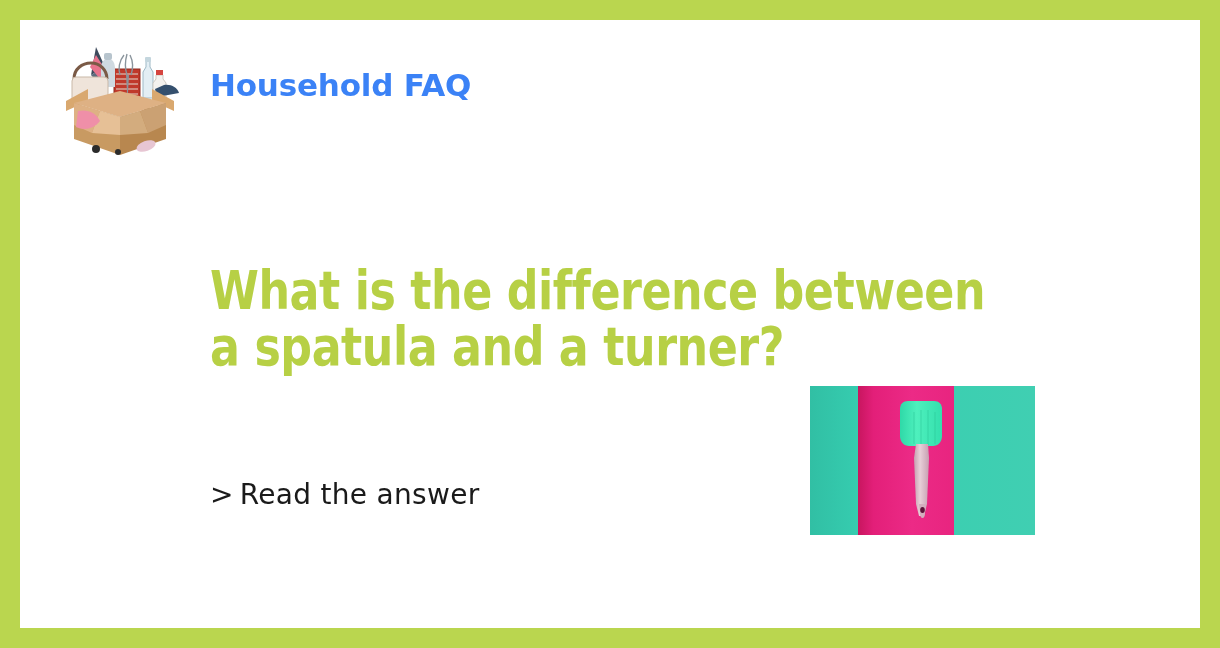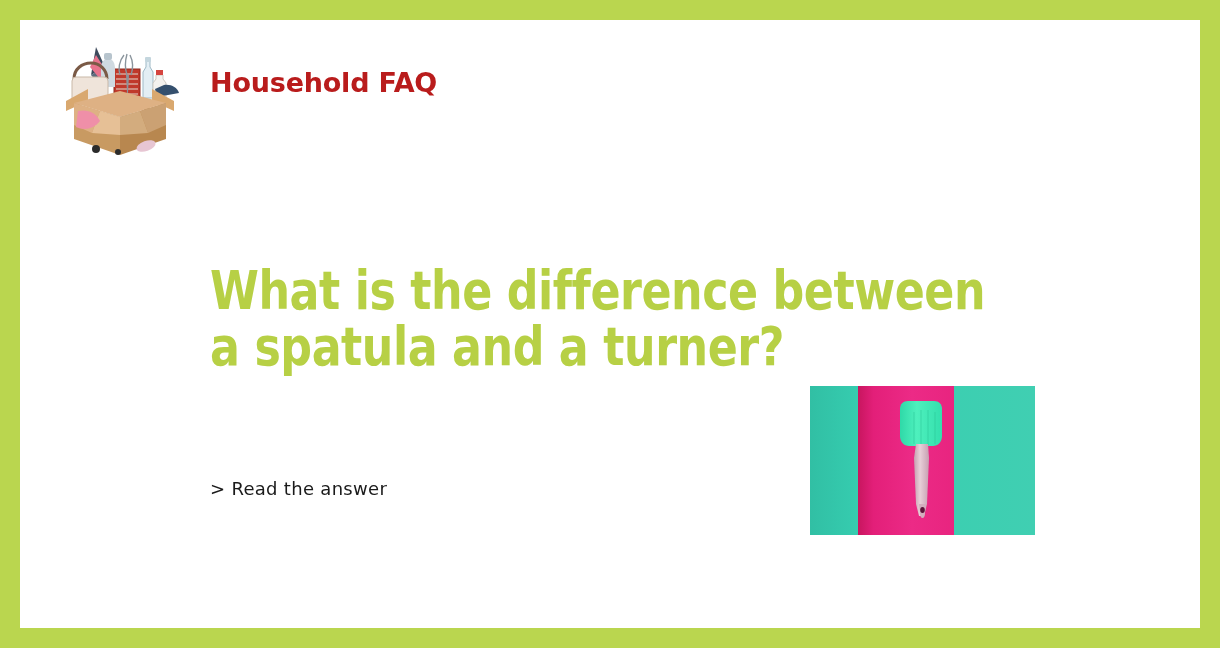--- a/index.html
+++ b/index.html
@@ -46,23 +46,23 @@
     top: 5px;
     width: 136px;
     height: 136px;
   }
 
   .site-title {
     position: absolute;
     left: 190px;
     top: 47px;
     font-family: "DejaVu Sans", sans-serif;
-    font-size: 27px;
+    font-size: 31px;
     font-weight: bold;
-    color: #b91c1c;
+    color: #3b82f6;
     letter-spacing: -0.2px;
     white-space: nowrap;
   }
 
   .logo {
     position: absolute;
     right: 34px;
     top: 30px;
     width: 172px;
     height: 82px;
@@ -84,21 +84,21 @@
     transform: scaleX(0.93);
     transform-origin: left top;
   }
 
   
   .cta {
     position: absolute;
     left: 190px;
     top: 458px;
     font-family: "DejaVu Sans", sans-serif;
-    font-size: 18px;
+    font-size: 28px;
     font-weight: normal;
     color: #1a1a1a;
     letter-spacing: 0.3px;
     text-decoration: none;
     white-space: nowrap;
   }
   .cta .chev { margin-right: 6px; }
 
   
   .photo {

